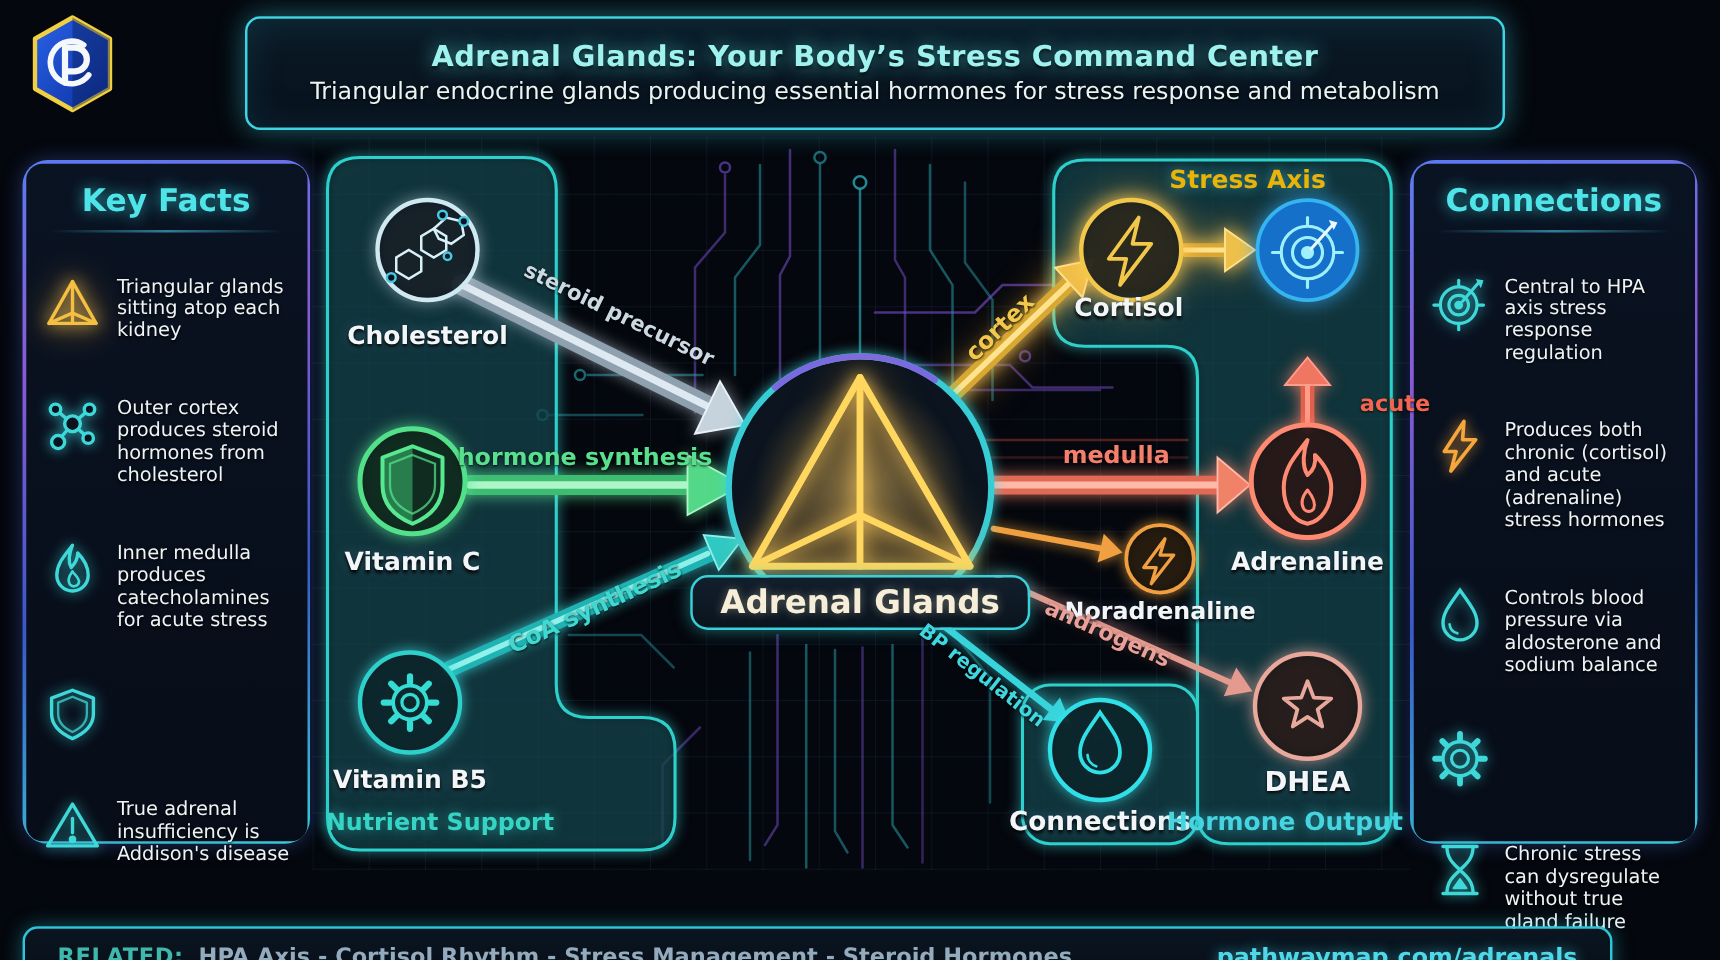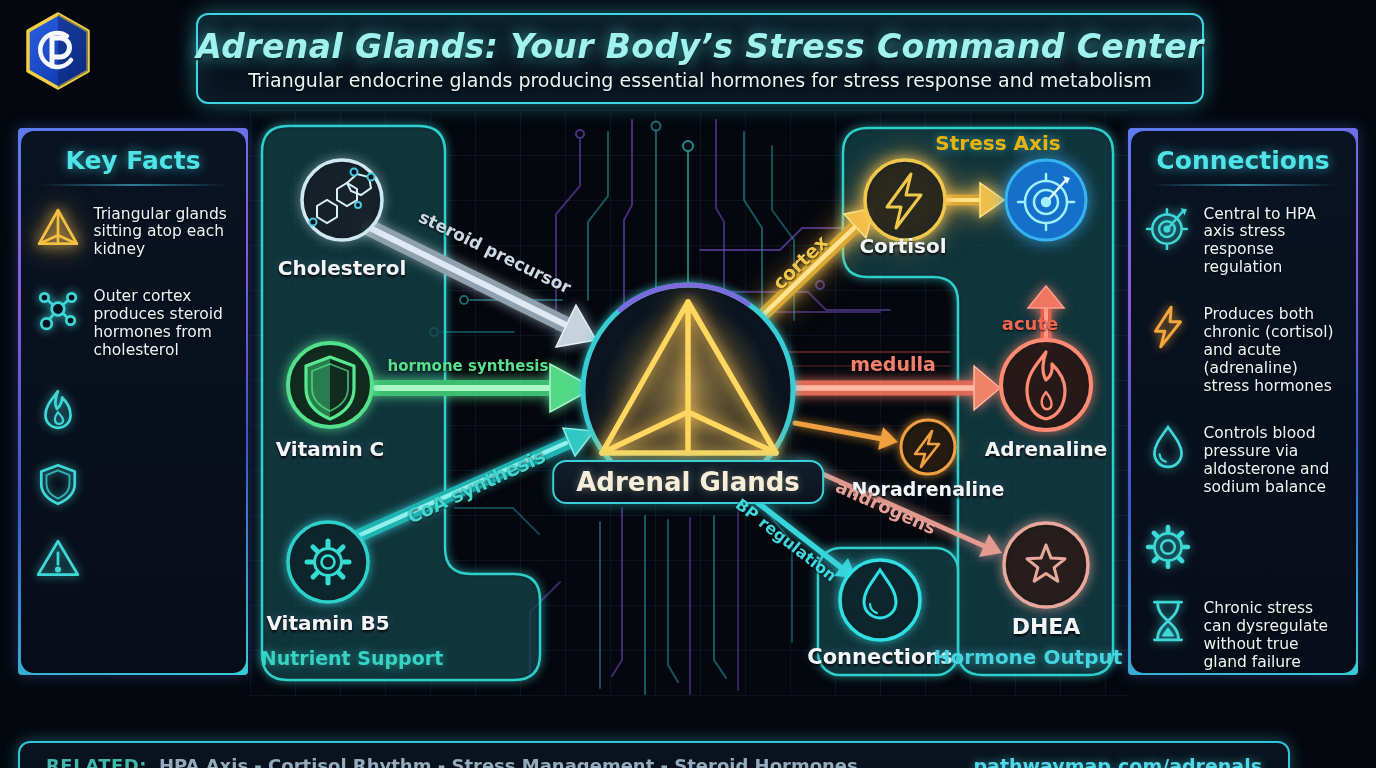--- a/index.html
+++ b/index.html
@@ -17,36 +17,36 @@
   .glow-salmon{filter:drop-shadow(0 0 6px rgba(255,130,105,.8));}
   .glow-orange{filter:drop-shadow(0 0 5px rgba(245,165,60,.8));}
   .glow-gray{filter:drop-shadow(0 0 6px rgba(200,215,230,.55));}
   .glow-blue{filter:drop-shadow(0 0 8px rgba(60,170,245,.8));}
   .glow-pink{filter:drop-shadow(0 0 6px rgba(235,170,160,.8));}
   
   .header{position:absolute;left:196px;top:13px;width:1008px;height:91px;border-radius:12px;
     border:2.5px solid #3fd4e4;background:linear-gradient(180deg,#0b1b26,#07101b);
     box-shadow:0 0 22px rgba(60,210,230,.45), inset 0 0 30px rgba(40,140,170,.18);
     display:flex;flex-direction:column;align-items:center;justify-content:center;gap:3px;box-sizing:border-box;}
-  .header-title{font-size:33px;font-weight:bold;color:#9ff2ef;letter-spacing:.4px;
-    text-shadow:0 0 16px rgba(90,240,240,.65),0 2px 2px #000;white-space:nowrap;font-style:italic;}
+  .header-title{font-size:23px;font-weight:bold;color:#9ff2ef;letter-spacing:.4px;
+    text-shadow:0 0 16px rgba(90,240,240,.65),0 2px 2px #000;white-space:nowrap;}
   .header-sub{font-size:19px;color:#e9f4f5;text-shadow:0 1px 2px #000;white-space:nowrap;}
   .logo{position:absolute;left:20px;top:10px;}
   
-  .panel{position:absolute;top:128px;width:230px;height:547px;border-radius:4px;padding:2.5px;
+  .panel{position:absolute;top:128px;width:230px;height:547px;border-radius:20px;padding:2.5px;
     background:linear-gradient(165deg,#5a7cf0 0%,#8a5ad8 28%,#3a58c8 62%,#38ccd8 100%);
     box-shadow:0 0 16px rgba(80,120,240,.35);box-sizing:border-box;}
   .panel-inner{width:100%;height:100%;border-radius:13px;
     background:linear-gradient(180deg,#0a1322,#070d18);
     padding:15px 13px 8px;box-sizing:border-box;display:flex;flex-direction:column;}
   .panel-title{text-align:center;font-size:25px;font-weight:bold;color:#4ee4e8;
     text-shadow:0 0 12px rgba(60,220,230,.7);}
   .panel-divider{height:2px;margin:9px 6px 17px;flex:0 0 auto;
     background:linear-gradient(90deg,transparent,#2f7f9a,transparent);}
-  .panel-item{display:flex;gap:12px;margin-bottom:26px;align-items:flex-start;}
+  .panel-item{display:flex;gap:12px;margin-bottom:26px;align-items:flex-start;margin-top:15px;}
   .p-icon{flex:0 0 48px;height:48px;display:flex;align-items:center;justify-content:center;}
   .p-text{font-size:15.5px;line-height:1.16;color:#eef4f6;padding-top:3px;text-shadow:0 1px 2px #000;}
   
   .footer{position:absolute;left:18px;top:741px;width:1272px;height:49px;border-radius:12px;
     border:2.5px solid #2fc4d8;background:linear-gradient(180deg,#0a1520,#070e18);
     box-shadow:0 0 16px rgba(50,200,220,.4);display:flex;align-items:center;
     justify-content:space-between;padding:0 26px;box-sizing:border-box;}
   .f-left{display:flex;align-items:baseline;gap:12px;}
   .f-related{font-size:18px;font-weight:bold;color:#3fb8ac;letter-spacing:.5px;}
   .f-items{font-size:18px;font-weight:700;color:#93abbd;}
@@ -317,39 +317,41 @@
         <span class="p-text">Outer cortex produces steroid hormones from cholesterol</span>
       </div>
 
       <div class="panel-item">
         <span class="p-icon">
           <svg width="46" height="46" viewBox="0 0 44 44" fill="none" stroke="#3fd8d8" stroke-width="2.6" stroke-linejoin="round" class="glow-teal">
             <path d="M22,4 C16,12 10,18 10,27 a12,12 0 0 0 24,0 C34,20 30,14 26,10 C26,16 23,19 21,21 C18,16 20,9 22,4 Z"></path>
             <path d="M22,24 C19,28 18,31 20,34 a4,4 0 0 0 7,-2 C27,29 24,27 22,24 Z" stroke-width="2"></path>
           </svg>
           </span>
+        <span class="p-text">Inner medulla produces catecholamines for acute stress</span>
       </div>
 
       <div class="panel-item">
         <span class="p-icon">
           <svg width="46" height="46" viewBox="0 0 44 44" fill="none" stroke="#3fd8d8" stroke-width="2.6" stroke-linejoin="round" class="glow-teal">
             <path d="M22,4 L38,10 V22 Q38,34 22,41 Q6,34 6,22 V10 Z"></path>
             <path d="M22,9 L33,13.5 V22 Q33,31 22,36 Q11,31 11,22 V13.5 Z" stroke-width="1.8" opacity="0.75"></path>
           </svg>
           </span>
       </div>
 
       <div class="panel-item">
         <span class="p-icon">
           <svg width="46" height="46" viewBox="0 0 44 44" fill="none" stroke="#3fd8d8" stroke-width="2.6" stroke-linejoin="round" stroke-linecap="round" class="glow-teal">
             <path d="M22,6 L41,38 H3 Z"></path>
               <line x1="22" y1="17" x2="22" y2="28"></line>
               <circle cx="22" cy="33" r="1.6" fill="#3fd8d8"></circle>
           </svg>
           </span>
+        <span class="p-text">True adrenal insufficiency is Addison's disease</span>
       </div>
     </div>
   </aside>
 
   <aside class="panel" style="left:1128px">
     <div class="panel-inner">
       <div class="panel-title">Connections</div>
       <div class="panel-divider"></div>
 
       <div class="panel-item">
@@ -431,25 +433,25 @@
   <div class="nlabel" style="left:1046px;top:449px">Adrenaline</div>
   <div class="nlabel" style="left:928px;top:489px;font-size:19px">Noradrenaline</div>
   <div class="nlabel" style="left:880px;top:657px;font-size:21px">Connections</div>
   <div class="nlabel" style="left:1046px;top:626px;font-size:22px">DHEA</div>
 
   <div class="glabel" style="left:352px;top:658px;font-size:19px;color:#35d4c4;text-shadow:0 0 10px rgba(50,210,195,.6)">Nutrient Support</div>
   <div class="glabel" style="left:998px;top:143px;font-size:20px;color:#eab308;text-shadow:0 0 10px rgba(80,215,235,.6)">Stress Axis</div>
   <div class="glabel" style="left:1028px;top:657px;font-size:20px;color:#45d4e0;text-shadow:0 0 10px rgba(70,210,225,.6)">Hormone Output</div>
 
   <div class="elabel" style="left:495px;top:252px;transform:translate(-50%,-50%) rotate(26deg);color:#cdd9e2;font-size:17px">steroid precursor</div>
-  <div class="elabel" style="left:468px;top:366px;transform:translate(-50%,-50%);color:#58e08e;font-size:15px">hormone synthesis</div>
+  <div class="elabel" style="left:468px;top:366px;transform:translate(-50%,-50%);color:#58e08e;font-size:19px">hormone synthesis</div>
   <div class="elabel" style="left:476px;top:486px;transform:translate(-50%,-50%) rotate(-25deg);color:#40d8d0;font-size:19px">CoA synthesis</div>
   <div class="elabel" style="left:800px;top:262px;transform:translate(-50%,-50%) rotate(-44deg);color:#f2c84b;font-size:19px">cortex</div>
   <div class="elabel" style="left:893px;top:364px;transform:translate(-50%,-50%);color:#f4806c;font-size:19px">medulla</div>
-  <div class="elabel" style="left:1030px;top:323px;transform:translate(-50%,-50%);color:#f4654f;font-size:18px">acute</div>
+  <div class="elabel" style="left:1116px;top:323px;transform:translate(-50%,-50%);color:#f4654f;font-size:18px">acute</div>
   <div class="elabel" style="left:886px;top:507px;transform:translate(-50%,-50%) rotate(24deg);color:#e8a098;font-size:18px">androgens</div>
   <div class="elabel" style="left:786px;top:540px;transform:translate(-50%,-50%) rotate(38deg);color:#40d8e0;font-size:16px">BP regulation</div>
 
   <footer class="footer">
     <div class="f-left">
       <span class="f-related">RELATED:</span>
       <span class="f-items">HPA Axis - Cortisol Rhythm - Stress Management - Steroid Hormones</span>
     </div>
     <span class="f-url">pathwaymap.com/adrenals</span>
   </footer>

